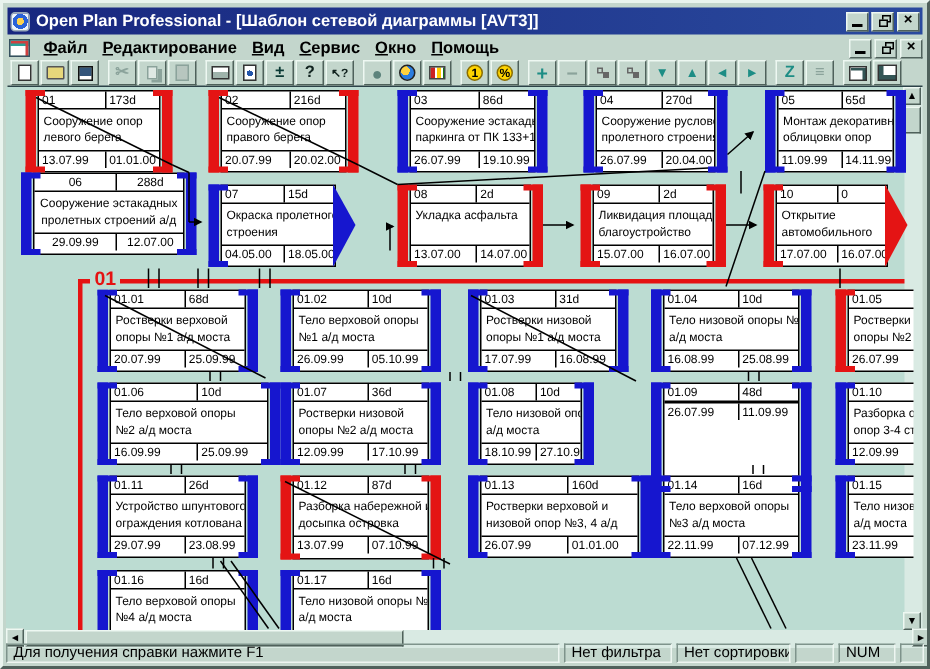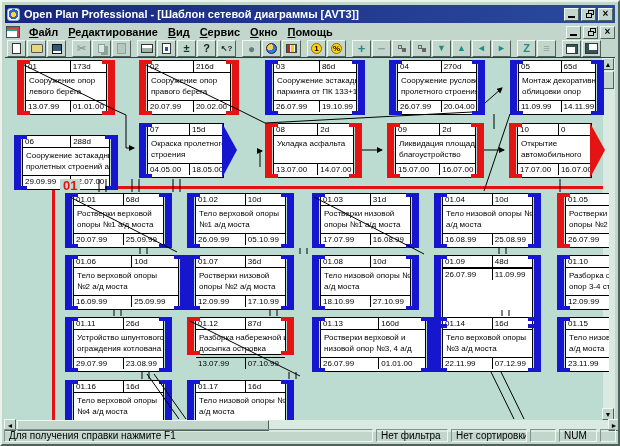--- a/index.html
+++ b/index.html
@@ -369,21 +369,21 @@
             <div>Монтаж декоративной</div>
             <div>облицовки опор</div>
           </div>
           <div class="bfoot">
             <span class="c1">11.09.99</span>
             <span class="c2">14.11.99</span>
           </div>
         </div>
         <span class="br brr" style="background: rgb(22, 22, 207);"></span>
       </div>
-      <div class="abox" style="left: 10px; top: 77px; width: 104px; height: 55px;">
+      <div class="abox" style="left: 10px; top: 57px; width: 117px; height: 55px; text-align: center;">
         <span class="br bl" style="background: rgb(22, 22, 207);"></span>
         <div class="binner">
           <div class="bhead">
             <span class="c1">06</span>
             <span class="c2">288d</span>
           </div>
           <div class="bbody">
             <div>Сооружение эстакадных</div>
             <div>пролетных строений а/д</div>
           </div>
@@ -582,21 +582,21 @@
             <div>Ростверки низовой</div>
             <div>опоры №2 а/д моста</div>
           </div>
           <div class="bfoot">
             <span class="c1">12.09.99</span>
             <span class="c2">17.10.99</span>
           </div>
         </div>
         <span class="br brr" style="background: rgb(22, 22, 207);"></span>
       </div>
-      <div class="abox" style="left: 308px; top: 197px; width: 107px; height: 55px;">
+      <div class="abox" style="left: 308px; top: 197px; width: 84px; height: 55px;">
         <span class="br bl" style="background: rgb(22, 22, 207);"></span>
         <div class="binner">
           <div class="bhead">
             <span class="c1">01.08</span>
             <span class="c2">10d</span>
           </div>
           <div class="bbody">
             <div>Тело низовой опоры №2</div>
             <div>а/д моста</div>
           </div>
@@ -647,21 +647,21 @@
             <div>Устройство шпунтового</div>
             <div>ограждения котлована</div>
           </div>
           <div class="bfoot">
             <span class="c1">29.07.99</span>
             <span class="c2">23.08.99</span>
           </div>
         </div>
         <span class="br brr" style="background: rgb(22, 22, 207);"></span>
       </div>
-      <div class="abox" style="left: 183px; top: 259px; width: 107px; height: 38px;">
+      <div class="abox" style="left: 183px; top: 259px; width: 107px; height: 56px;">
         <span class="br bl" style="background: rgb(228, 20, 20);"></span>
         <div class="binner">
           <div class="bhead">
             <span class="c1">01.12</span>
             <span class="c2">87d</span>
           </div>
           <div class="bbody">
             <div>Разборка набережной и</div>
             <div>досыпка островка</div>
           </div>

